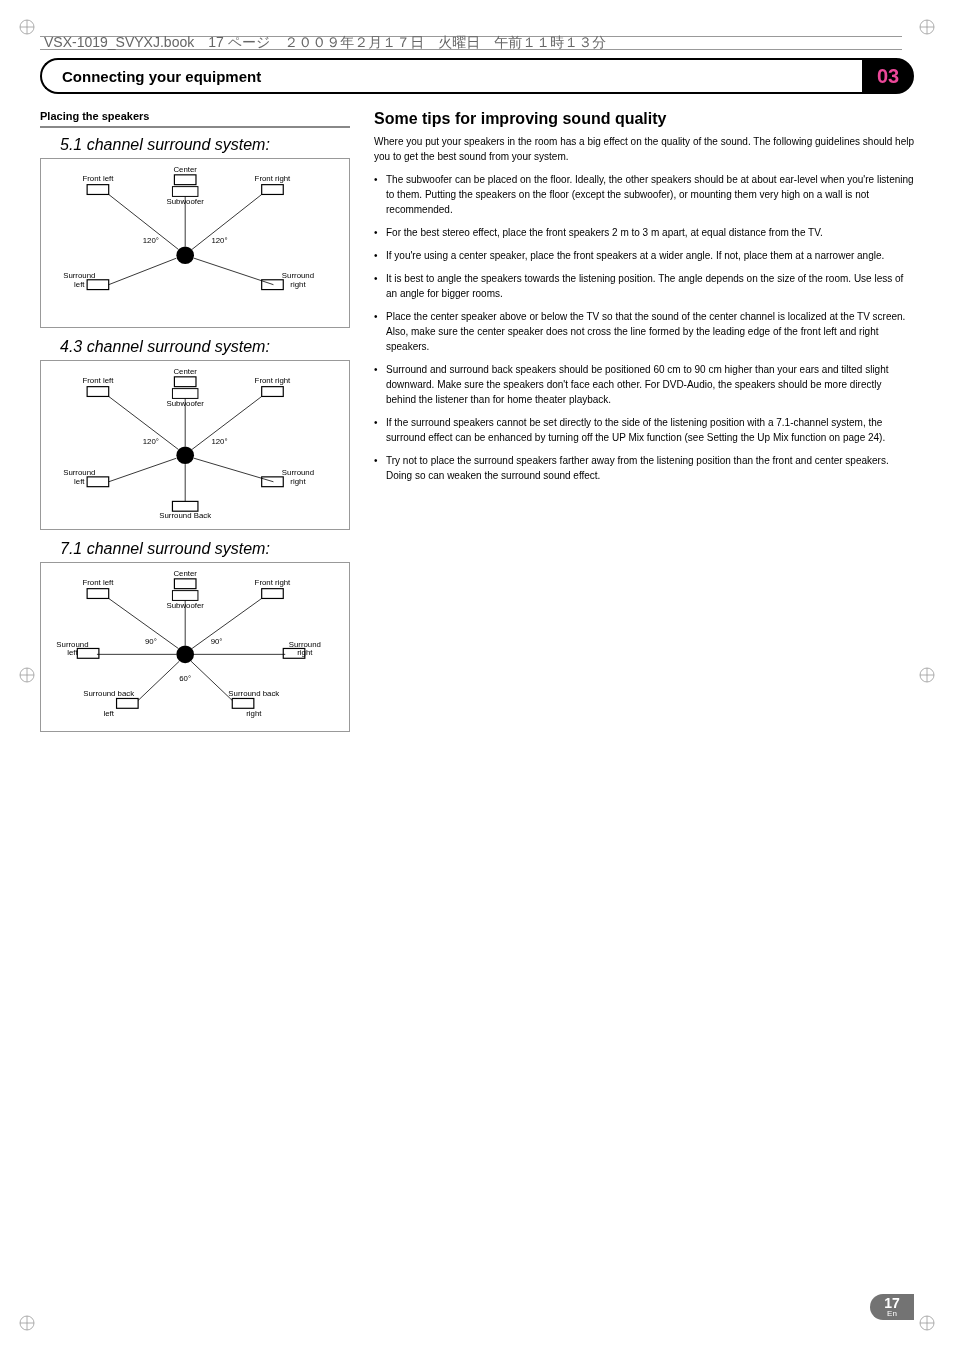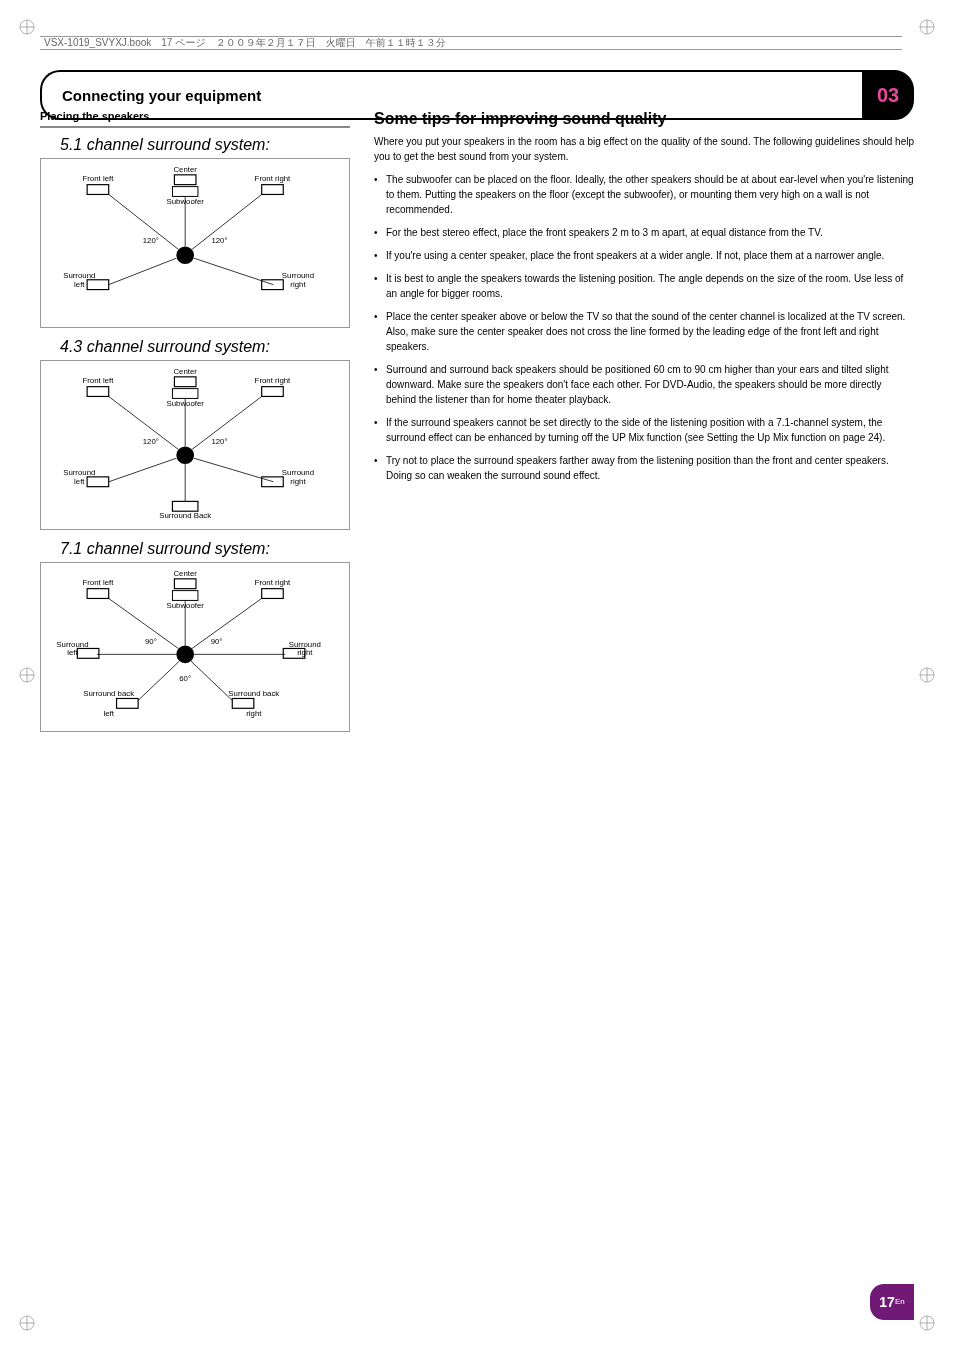--- a/index.html
+++ b/index.html
@@ -21,39 +21,38 @@
     }
     .reg-mark svg { width: 100%; height: 100%; }
 
     
     .header-bar {
       position: absolute;
       top: 36px;
       left: 40px;
       right: 52px;
       height: 14px;
-      font-size: 10px;
+      font-size: 14px;
       color: #666;
       border-top: 1px solid #999;
       border-bottom: 1px solid #999;
       display: flex;
       align-items: center;
       padding: 0 4px;
     }
 
     
     .chapter-header {
       position: absolute;
       top: 58px;
       left: 40px;
       right: 40px;
-      height: 50px;
+      height: 36px;
       display: flex;
       align-items: stretch;
-      margin-top: 12px;
     }
     .chapter-title-box {
       background: #fff;
       border: 2px solid #000;
       border-right: none;
       padding: 0 20px;
       display: flex;
       align-items: center;
       flex: 1;
       border-top-left-radius: 20px;
@@ -172,26 +171,26 @@
       position: absolute;
       bottom: 30px;
       left: 40px;
       right: 40px;
       display: flex;
       justify-content: flex-end;
       align-items: center;
     }
 
     .page-number-box {
-      background: #701a75;
+      background: #737373;
       color: #fff;
       width: 44px;
-      height: 36px;
-      display: flex;
-      flex-direction: row;
+      height: 26px;
+      display: flex;
+      flex-direction: column;
       align-items: center;
       justify-content: center;
       border-top-left-radius: 14px;
       border-bottom-left-radius: 14px;
     }
 
     .page-number-box .num {
       font-size: 14px;
       font-weight: bold;
       line-height: 1;

